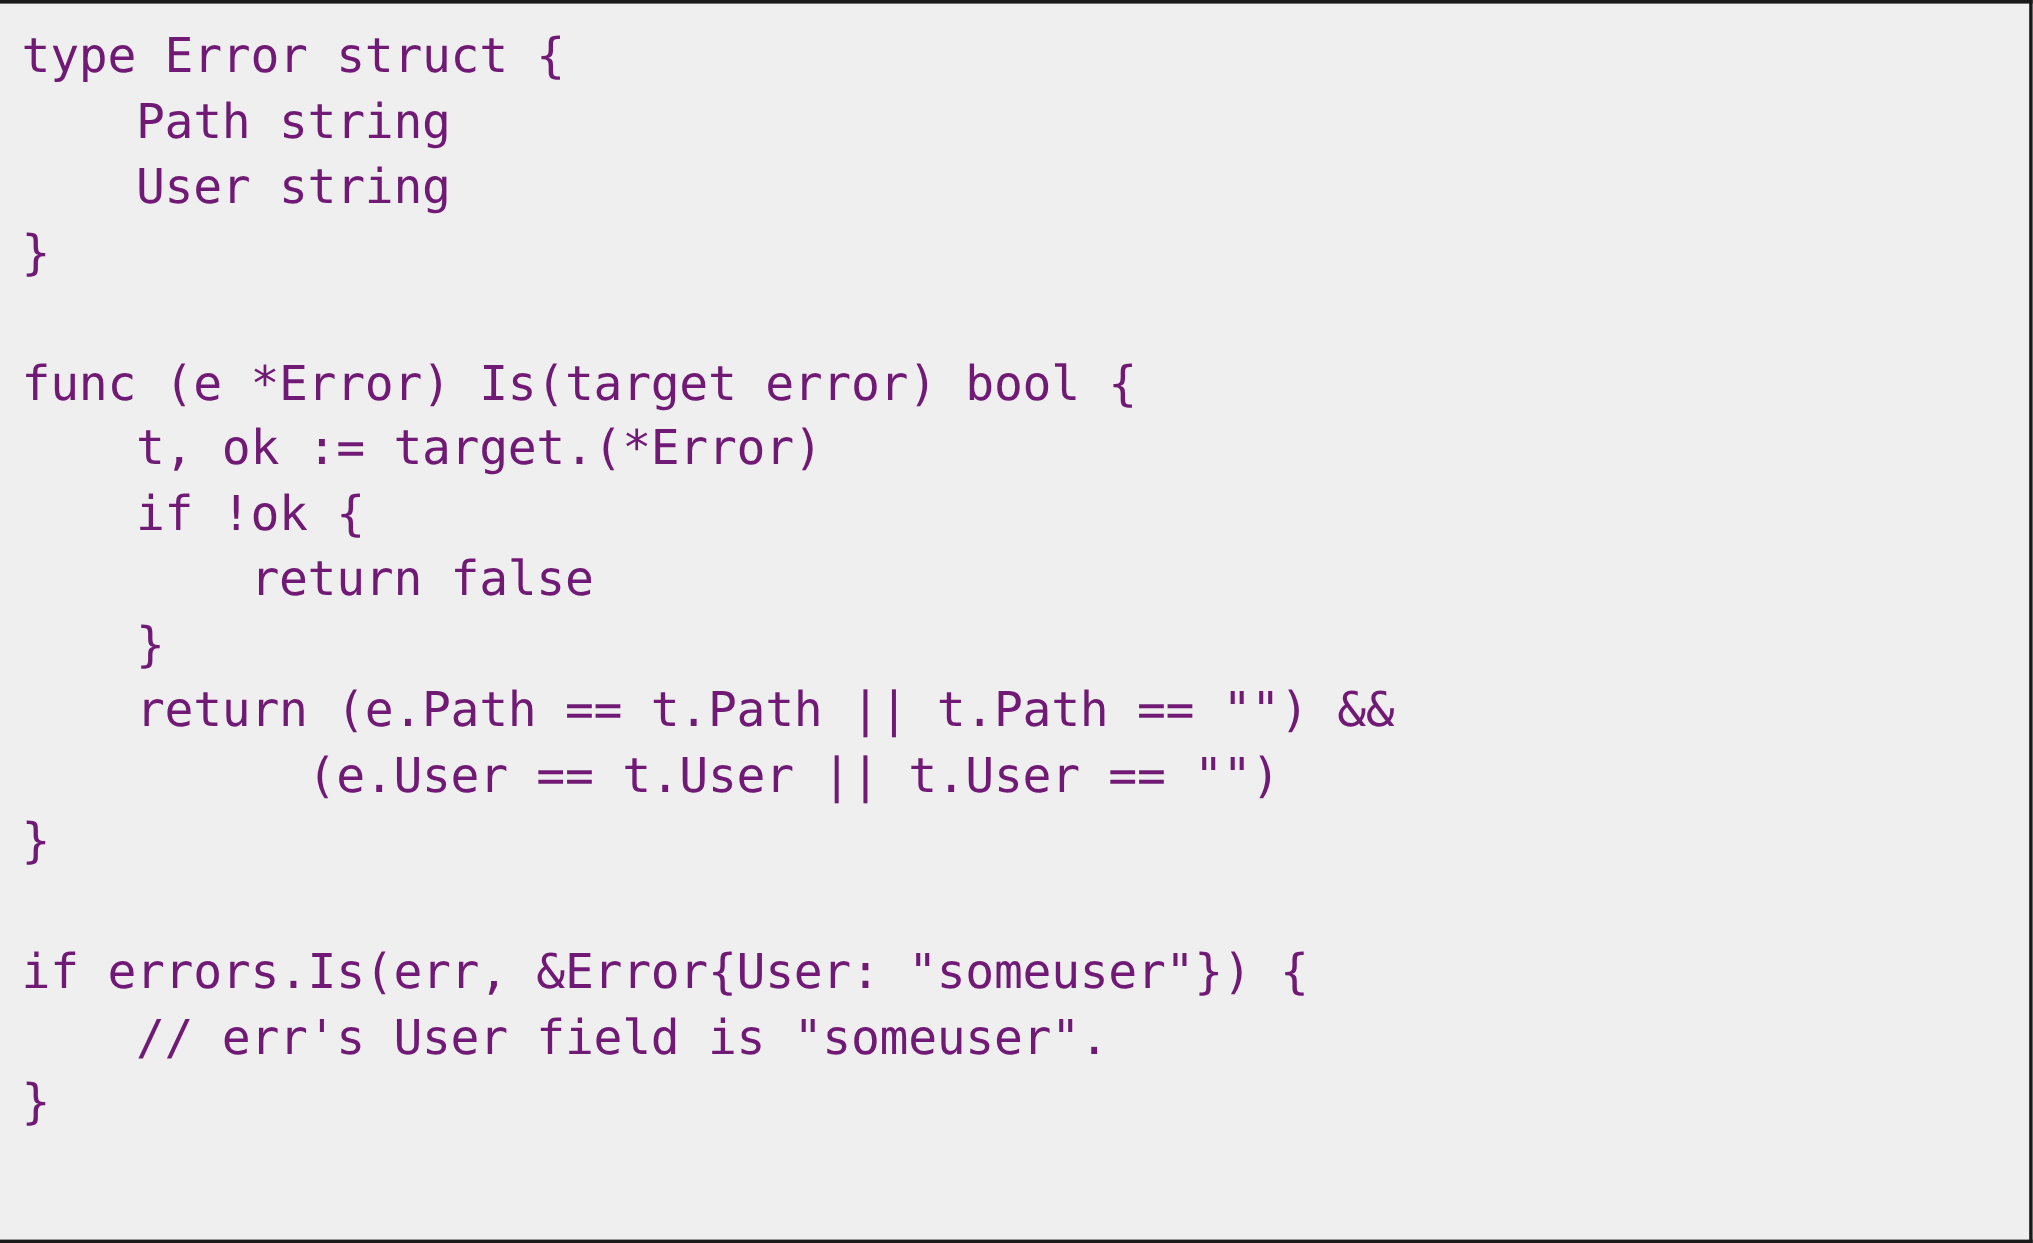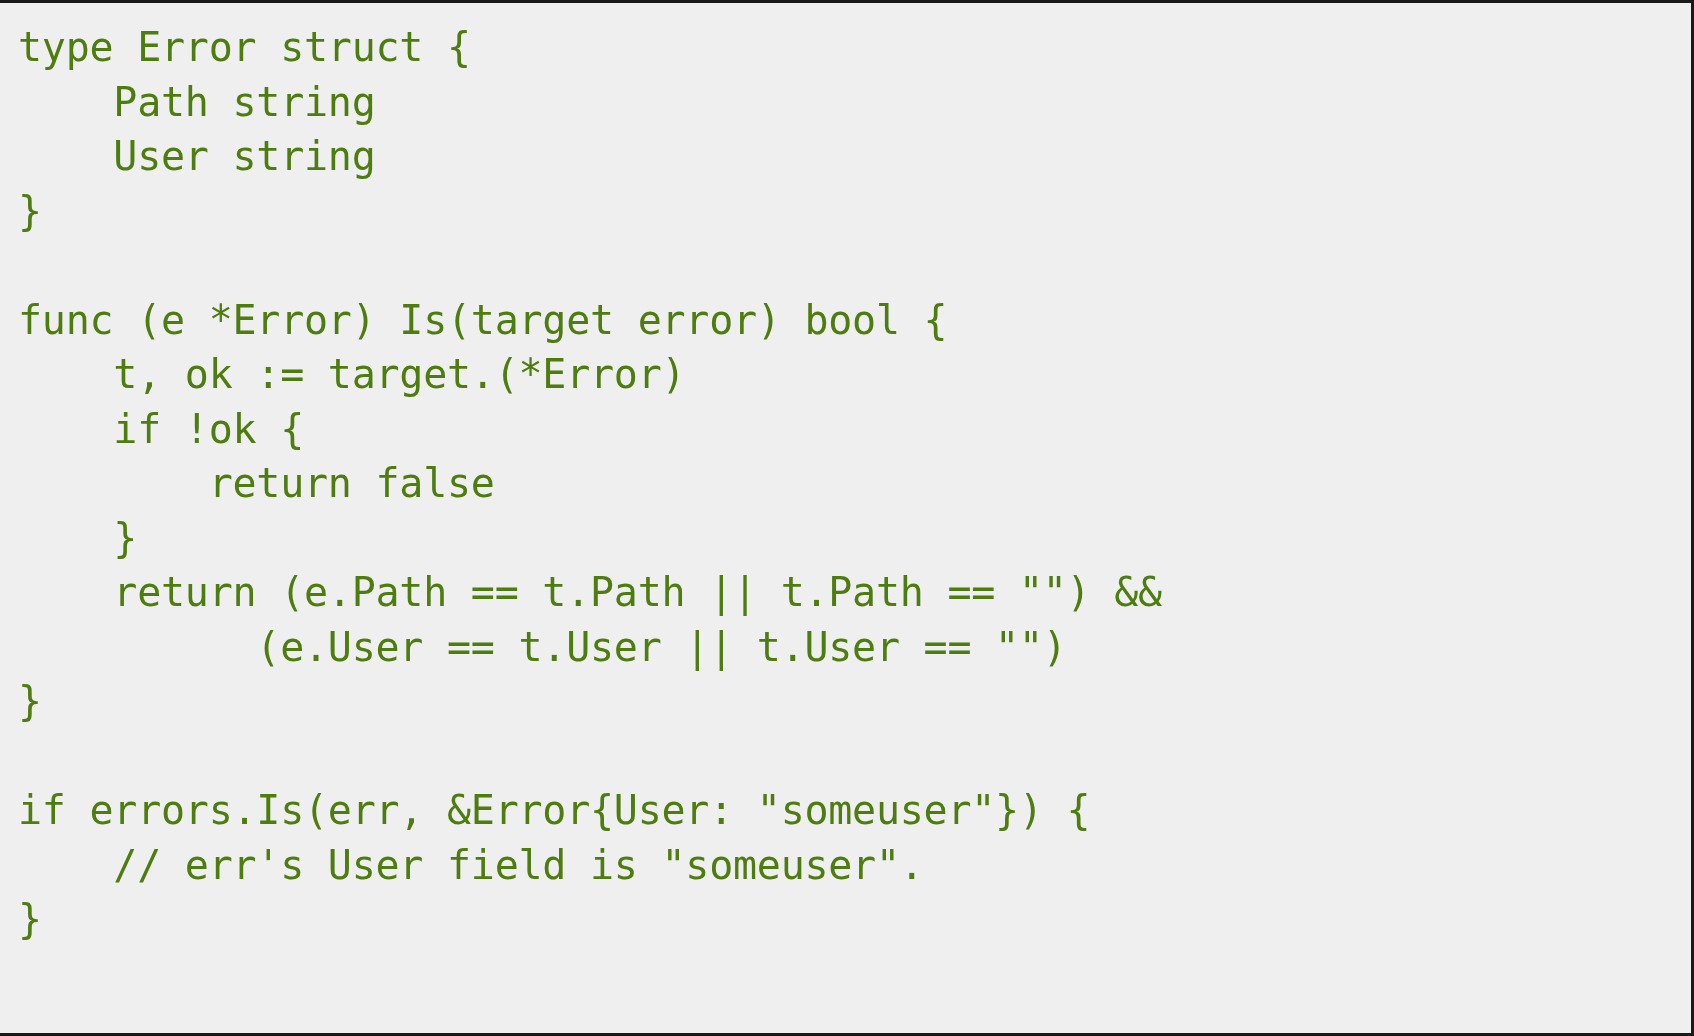--- a/index.html
+++ b/index.html
@@ -22,21 +22,21 @@
   #code-block {
     position: absolute;
     left: 18px;
     top: 17px;
     margin: 0;
     padding: 0;
     font-family: "DejaVu Sans Mono", "Liberation Mono", monospace;
     font-size: 40px;
     line-height: 54.5px;
     letter-spacing: -0.25px;
-    color: #4d7c0f;
+    color: #701a75;
     white-space: pre;
     font-weight: 400;
     -webkit-font-smoothing: antialiased;
   }
   .code-line {
     display: block;
     min-height: 54.5px;
     white-space: pre;
   }
 </style>

